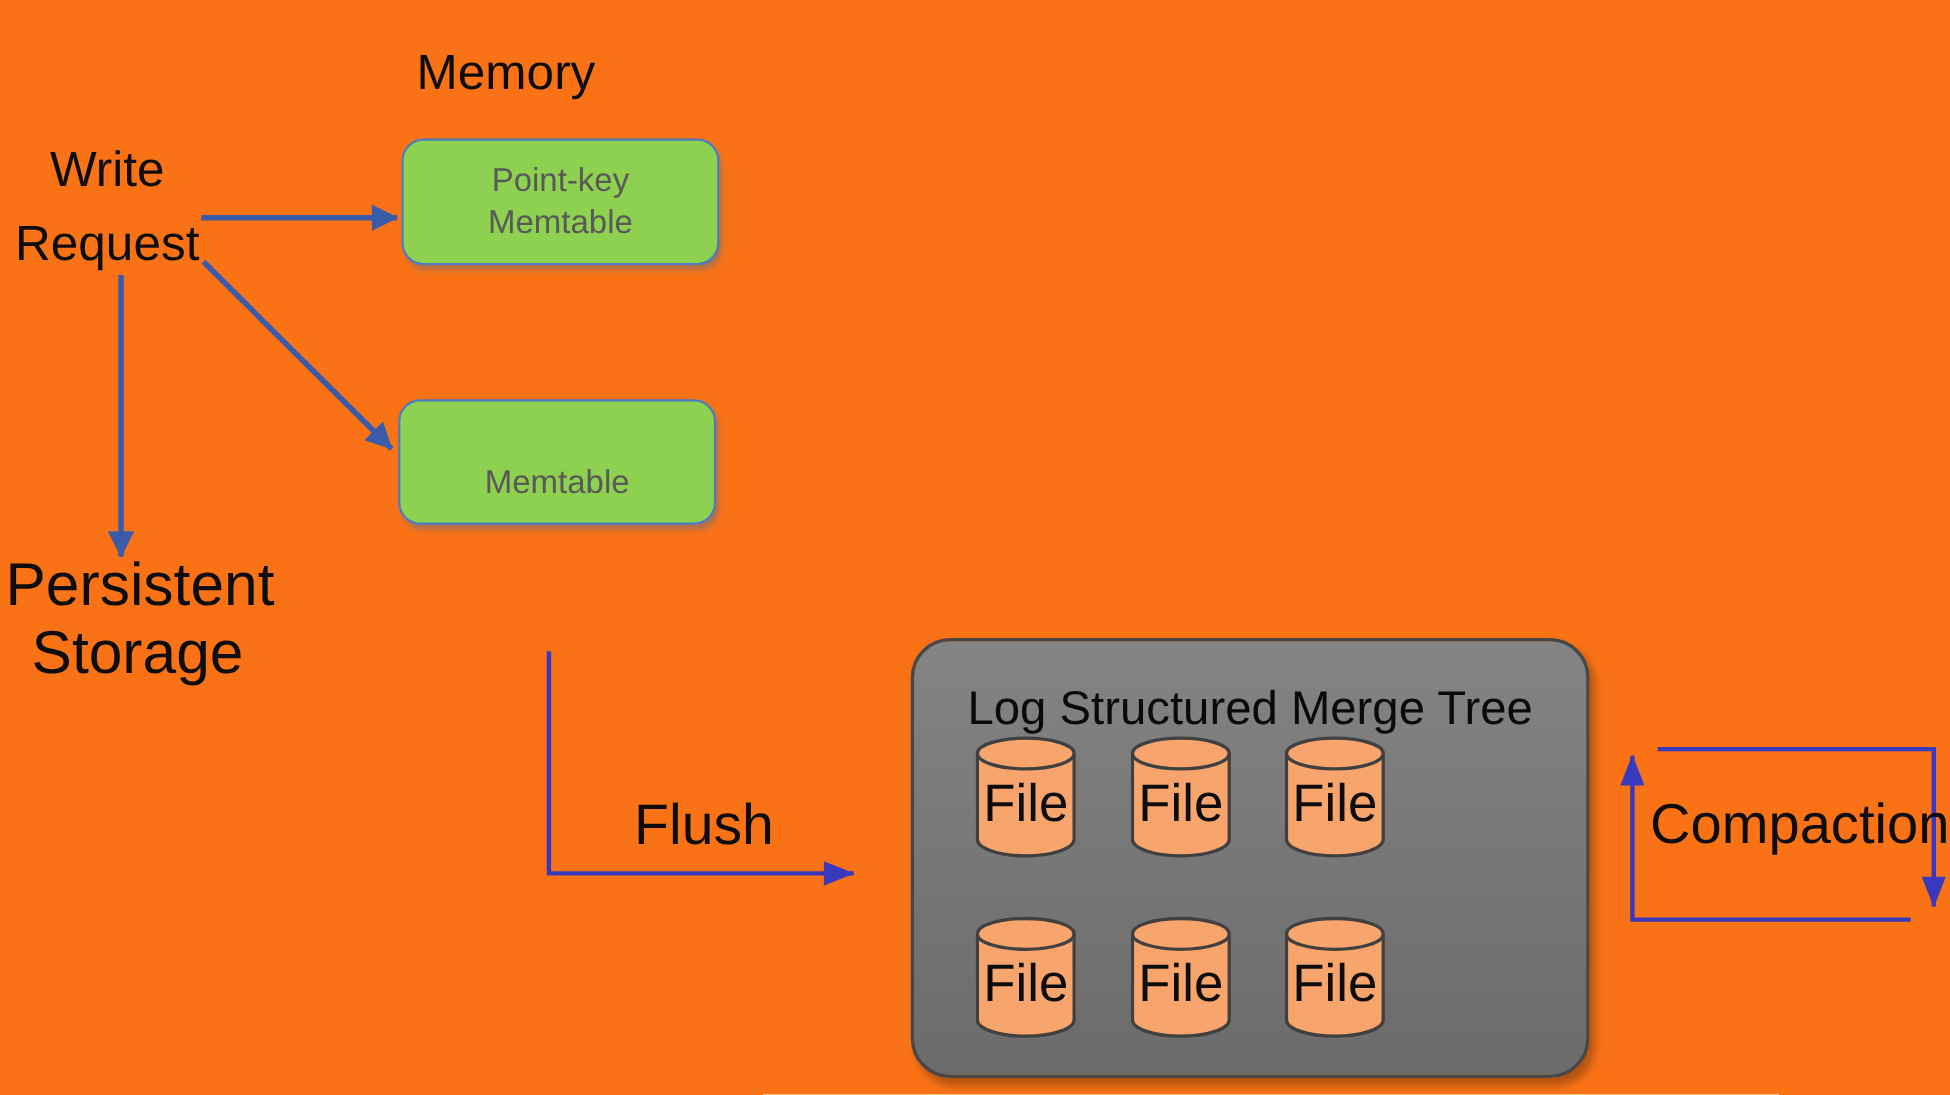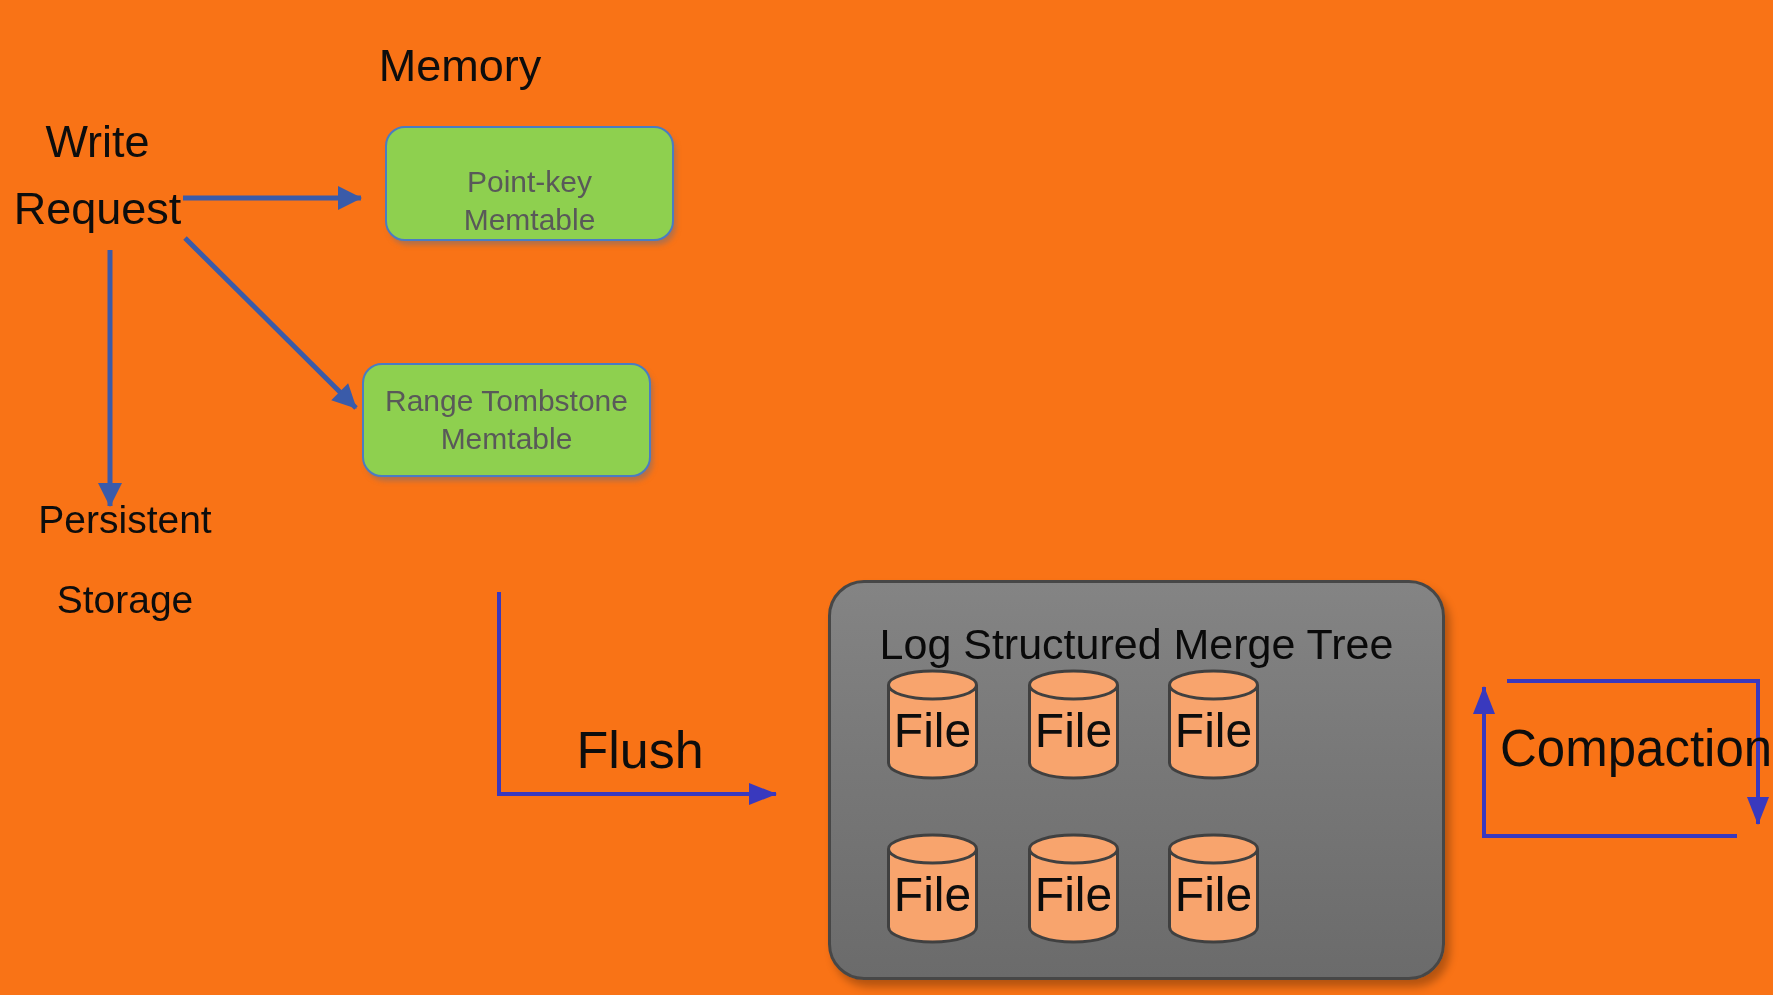--- a/index.html
+++ b/index.html
@@ -6,35 +6,35 @@
   #canvas{
     position:relative;
     width:1773px;height:995px;
     background:#f97316;
     font-family:"Liberation Sans", sans-serif;
     overflow:hidden;
     padding-left:44px;
   }
   .lbl{position:absolute;color:#0d0d0d;text-align:center;}
   .lbl-memory{left:330px;top:40px;width:260px;font-size:45px;line-height:52px;}
-  .lbl-write{left:0px;top:108px;width:195px;font-size:45px;line-height:67px;}
-  .lbl-persist{left:5px;top:480px;width:240px;font-size:39px;line-height:80px;}
+  .lbl-write{left:0px;top:120px;width:195px;font-size:45px;line-height:67px;}
+  .lbl-persist{left:5px;top:500px;width:240px;font-size:55px;line-height:62px;}
   .lbl-flush{left:550px;top:720px;width:180px;font-size:52px;}
   .lbl-compaction{left:1500px;top:719px;width:255px;font-size:51px;}
 
   .memtable{
     position:absolute;
     background:#8ed04f;
     border:2px solid #4a7cc2;
     border-radius:20px;
     box-shadow:3px 5px 5px -1px rgba(110,110,125,0.5);
     display:flex;align-items:center;justify-content:center;
     color:#595959;font-size:30px;line-height:38px;text-align:center;
   }
-  .memtable-pointkey{left:385px;top:126px;width:285px;height:111px;align-items:flex-end;}
+  .memtable-pointkey{left:365px;top:126px;width:285px;height:111px;}
   .memtable-range{left:362px;top:363px;width:285px;height:110px;}
 
   .lsm-box{
     position:absolute;
     left:828px;top:580px;width:617px;height:400px;
     background:linear-gradient(180deg,#848484 0%,#787878 45%,#6b6b6b 100%);
     border:3px solid #474747;
     border-radius:36px;
     box-shadow:5px 7px 8px rgba(0,0,0,0.28);
     box-sizing:border-box;
@@ -87,21 +87,21 @@
   <div class="lbl lbl-compaction">Compaction</div>
 
   <div class="memtable memtable-pointkey">
     <div>
       <span>Point-key</span><br>
       <span>Memtable</span>
     </div>
   </div>
   <div class="memtable memtable-range">
     <div>
-      <span>Range Tombstone</span><br>
+      <br>
       <span>Memtable</span>
     </div>
   </div>
 
 
   <div class="lsm-box"></div>
   <div class="lsm-title">Log Structured Merge Tree</div>
 
   <div class="cyl" style="left:887px;top:668px;width:91px;height:112px;">
     <svg width="91" height="112" viewBox="0 0 91 112">

